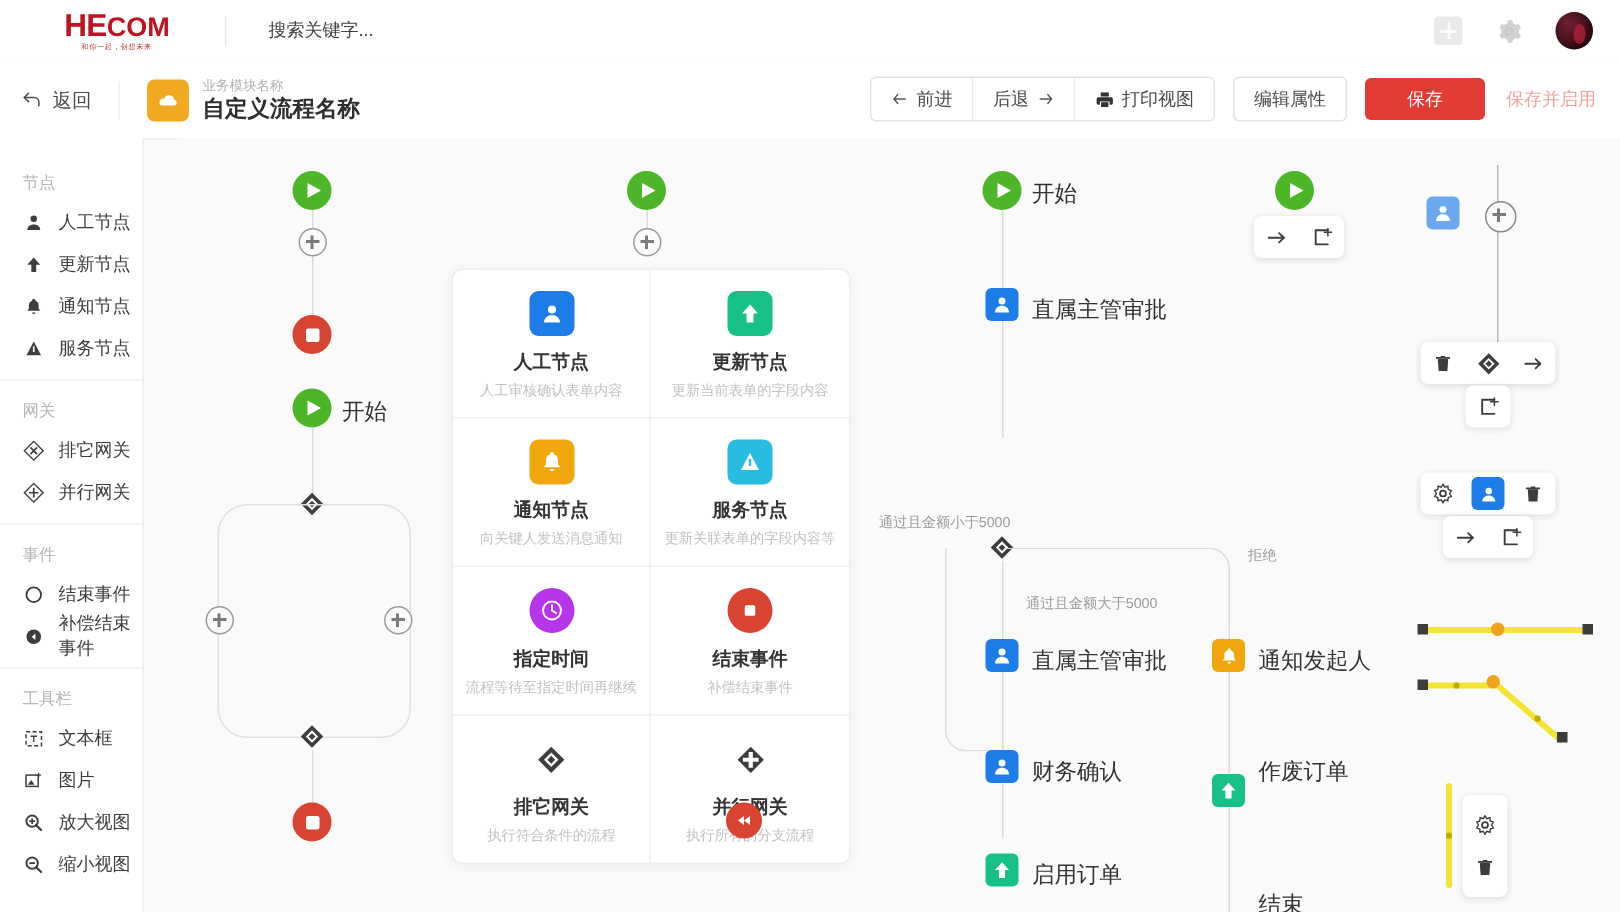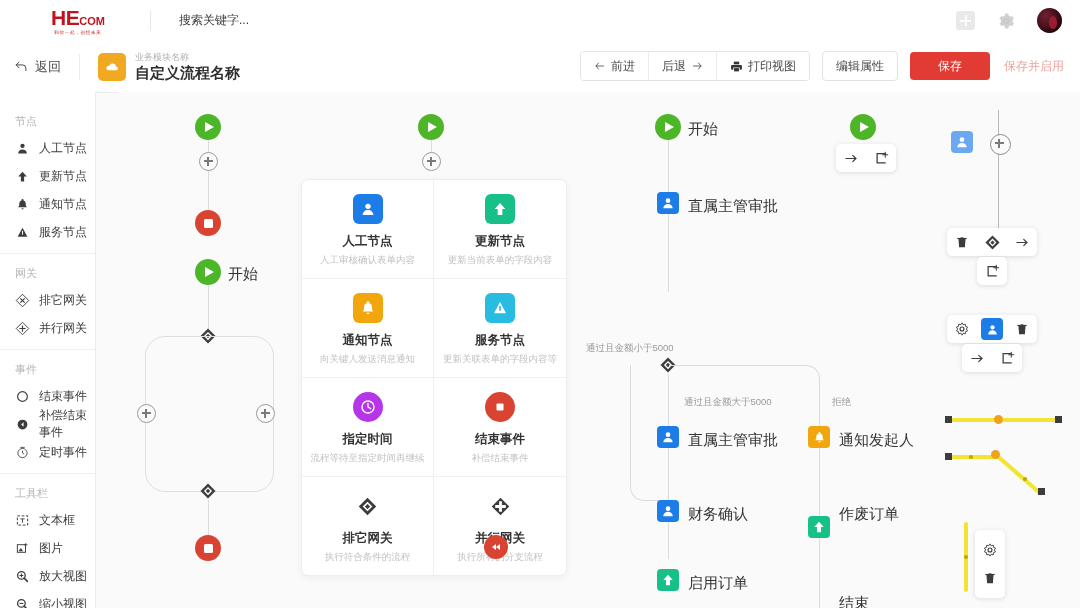--- a/index.html
+++ b/index.html
@@ -9,21 +9,21 @@
     font-family:"Liberation Sans","DejaVu Sans",sans-serif;
     -webkit-font-smoothing:antialiased;
   }
   .app{position:relative;width:1080px;height:608px;}
 
   
   .header{position:absolute;left:0;top:0;width:1080px;height:41px;background:#ffffff;
           border-bottom:1px solid #ececec;display:flex;align-items:center;}
   .logo{width:112px;margin-left:22px;display:flex;flex-direction:column;align-items:center;line-height:1;}
   .logo-main{font-size:21px;font-weight:bold;letter-spacing:-.5px;color:#c1121f;}
-  .logo-main .sm{font-size:11px;letter-spacing:0;margin-top:40px;}
+  .logo-main .sm{font-size:18px;letter-spacing:0;margin-top:40px;}
   .logo-sub{font-size:5px;color:#b33;margin-top:2px;letter-spacing:.5px;transform:scale(.95);}
   .hdr-divider{width:1px;height:20px;background:#e8e8e8;margin-left:16px;}
   .search{margin-left:28px;font-size:12px;color:#404040;}
   .hdr-right{position:absolute;right:18px;top:0;height:41px;display:flex;align-items:center;gap:21px;}
   .plus-btn{width:19px;height:19px;border-radius:3px;background:#e9e9e9;position:relative;}
   .plus-btn:before,.plus-btn:after{content:"";position:absolute;background:#fbfbfb;}
   .plus-btn:before{left:4px;top:8.5px;width:11px;height:2px;}
   .plus-btn:after{top:4px;left:8.5px;height:11px;width:2px;}
   .gear-ic{width:20px;height:20px;}
   .avatar{width:25px;height:25px;border-radius:50%;background:radial-gradient(circle at 35% 30%,#6d2030,#3b0c16 70%);
@@ -280,30 +280,20 @@
       </div>
       <div class="sb-item">
         <span class="sb-ic">
           <svg width="13" height="13" viewBox="0 0 24 24">
               <circle cx="12" cy="12" r="9" fill="#3d3d3d"></circle>
               <path d="M14 8 L9.5 12 L14 16 Z" fill="#fff"></path>
             </svg>
         </span>
         <span>补偿结束事件</span>
       </div>
-      <div class="sb-item">
-        <span class="sb-ic">
-          <svg width="13" height="13" viewBox="0 0 24 24">
-              <circle cx="12" cy="13" r="8.5" fill="none" stroke="#3d3d3d" stroke-width="1.6"></circle>
-              <path d="M12 8.5 V13 L15 15" stroke="#3d3d3d" stroke-width="1.6" fill="none"></path>
-              <path d="M8 2.5 H16" stroke="#3d3d3d" stroke-width="1.6"></path>
-            </svg>
-        </span>
-        <span>定时事件</span>
-      </div>
     </div>
 
     <div class="sec">
       <div class="sec-title">工具栏</div>
       <div class="sb-item">
         <span class="sb-ic">
           <svg width="13" height="13" viewBox="0 0 24 24">
               <rect x="2.5" y="3.5" width="19" height="17" fill="none" stroke="#3d3d3d" stroke-width="1.8" stroke-dasharray="5 3"></rect>
               <path d="M8 9h8M12 9v7" stroke="#3d3d3d" stroke-width="1.7"></path>
             </svg>
@@ -480,21 +470,21 @@
       <path d="M12 2 L22 12 L12 22 L2 12 Z" fill="#3d3d3d"></path>
         <path d="M12 6.5 L17.5 12 L12 17.5 L6.5 12 Z" fill="#fff"></path>
         <path d="M12 9 L15 12 L12 15 L9 12 Z" fill="#3d3d3d"></path>
     </svg>
 
     <div class="branch" style="left:512px;top:273px;width:39px;height:135px;border-right:none;border-top:none;
          border-radius:0 0 0 14px;"></div>
 
     <div class="branch" style="left:551px;top:273px;width:150px;height:55px;border-left:none;border-bottom:none;
          border-radius:0 14px 0 0;"></div>
-    <div class="elabel" style="left:714px;top:272px;margin-top:32px;">拒绝</div>
+    <div class="elabel" style="left:714px;top:272px;">拒绝</div>
 
     <div class="elabel" style="left:566px;top:304px;">通过且金额大于5000</div>
     <div class="vline" style="left:550px;top:282px;height:185px;"></div>
 
     <div class="nodebox nb-blue" style="left:539px;top:334px;">
       <svg width="14" height="14" viewBox="0 0 24 24">
           <circle cx="12" cy="8" r="4" fill="#fff"></circle>
           <path d="M4 21c0-4.4 3.6-7.5 8-7.5s8 3.1 8 7.5z" fill="#fff"></path>
         </svg>
     </div>

